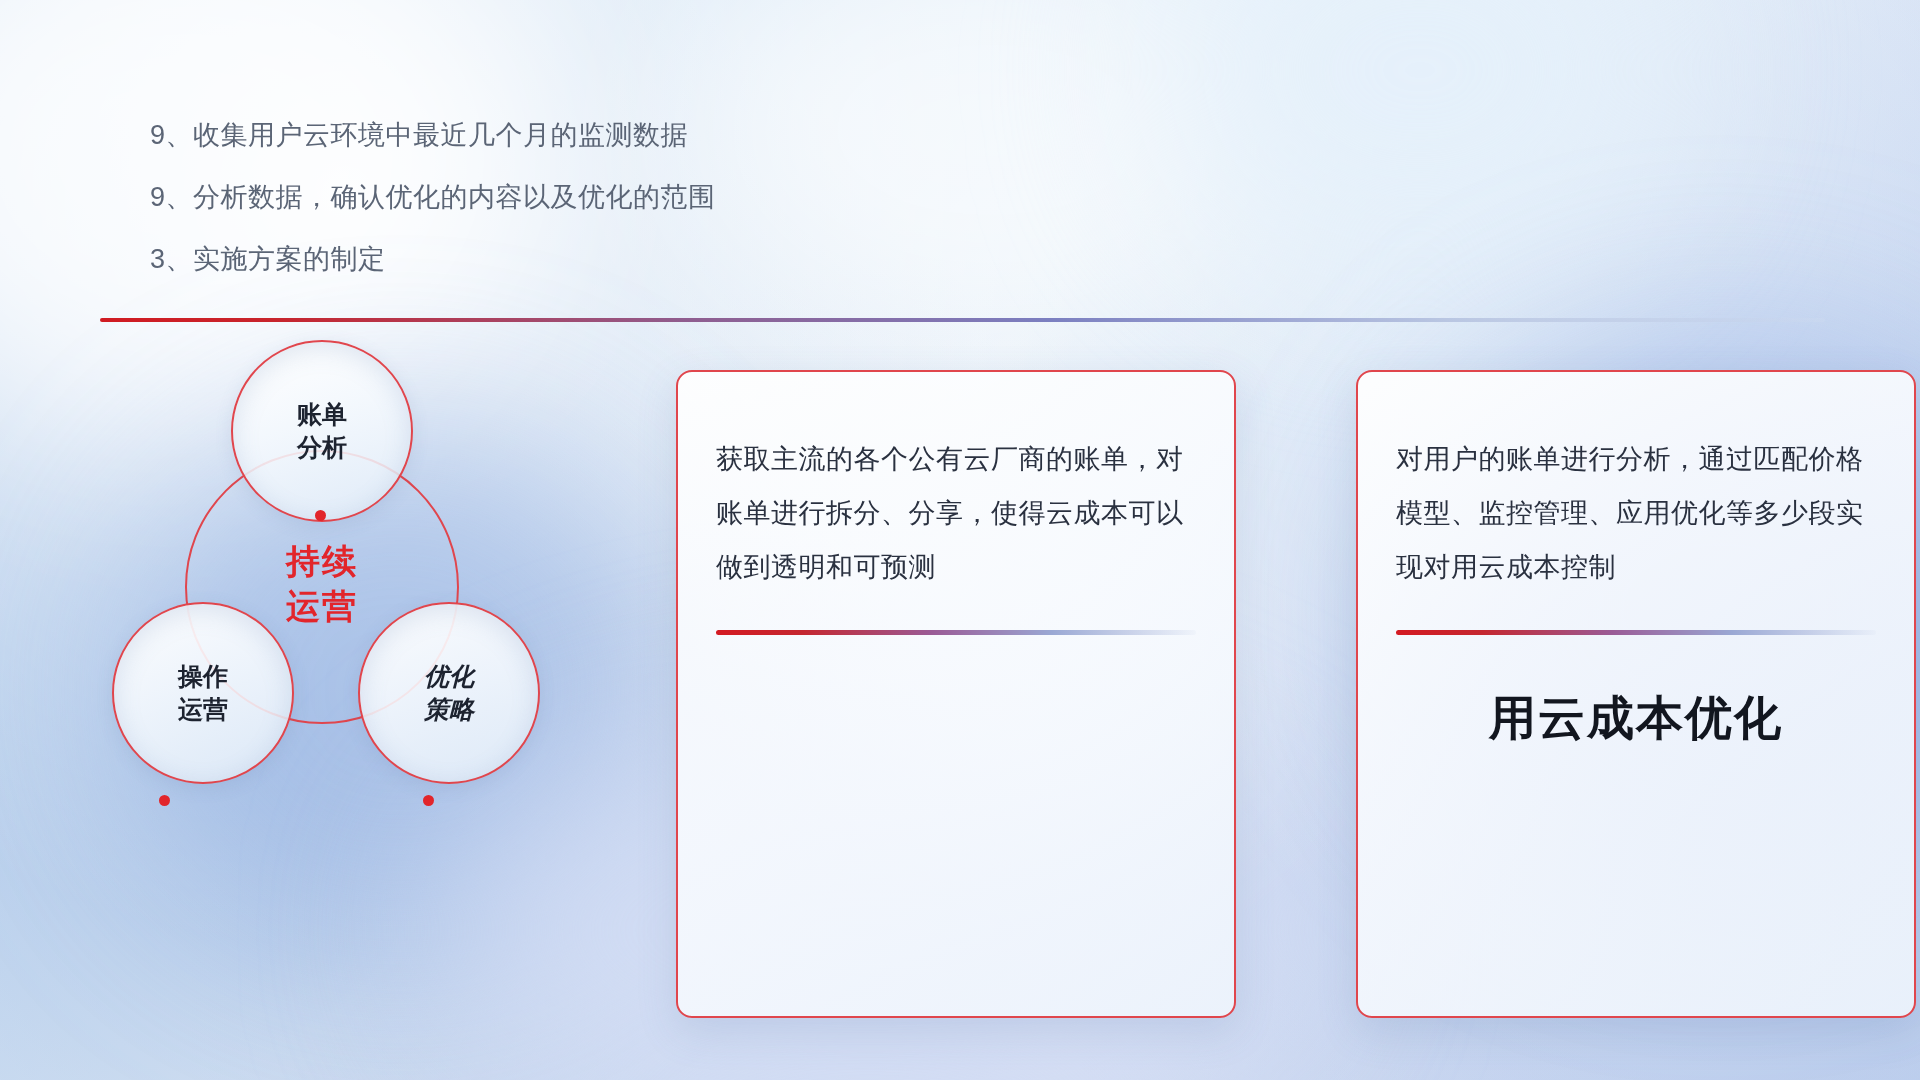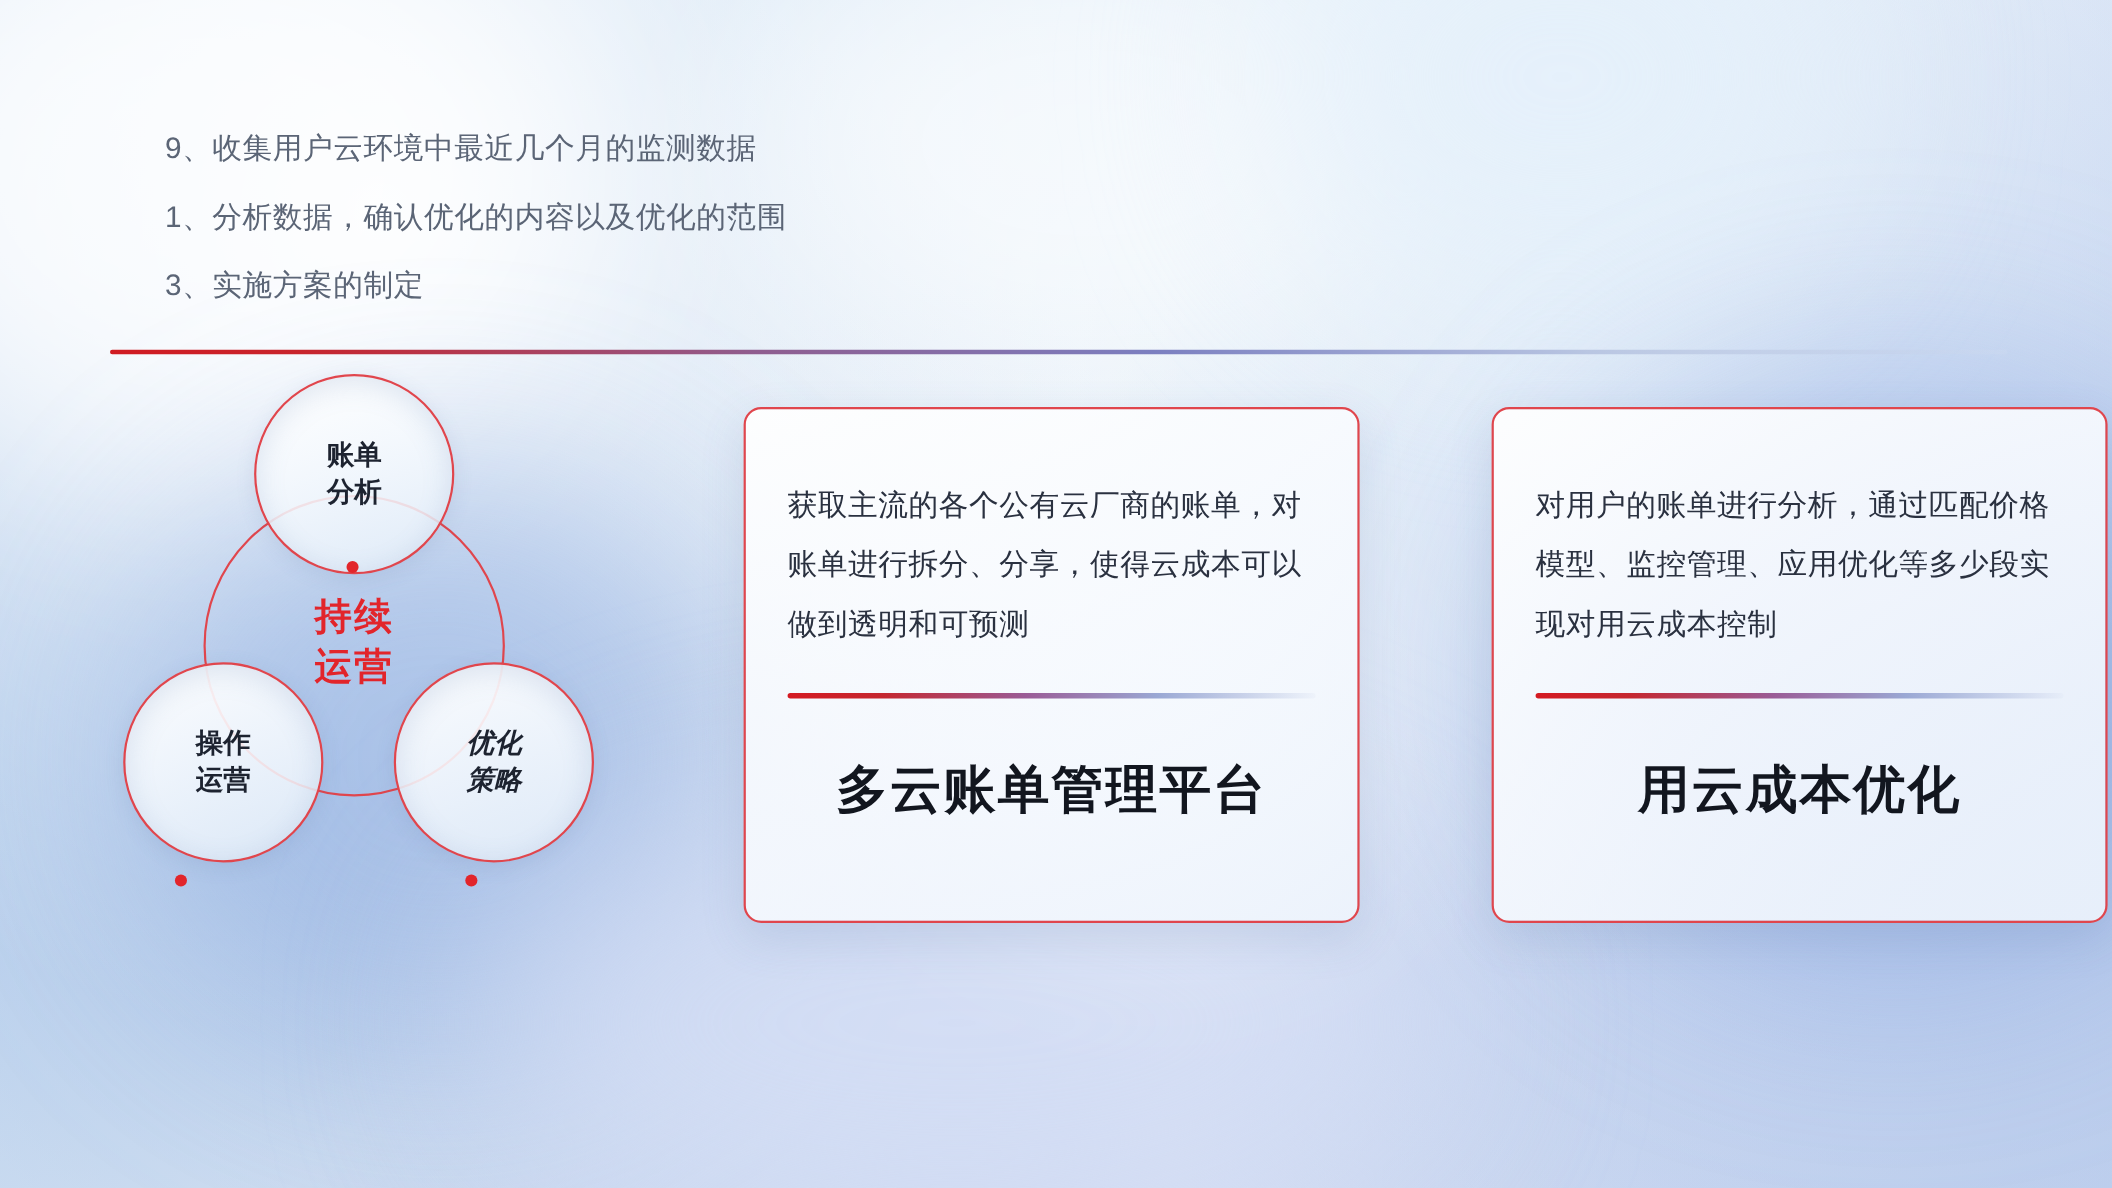--- a/index.html
+++ b/index.html
@@ -116,21 +116,21 @@
   }
   .dot.d1 { left: 215px; top: 170px; }
   .dot.d2 { left: 59px;  top: 455px; }
   .dot.d3 { left: 323px; top: 455px; }
 
   
   .card {
     position: absolute;
     top: 370px;
     width: 560px;
-    height: 469px;
+    height: 648px;
     border: 2px solid #e0464d;
     border-radius: 16px;
     background: linear-gradient(150deg, rgba(255,255,255,0.92) 0%, rgba(250,252,255,0.88) 40%, rgba(240,246,253,0.86) 100%);
     box-shadow: 0 14px 40px rgba(80,110,160,0.16);
     box-sizing: border-box;
     padding: 60px 38px 0 38px;
   }
   .card.c1 { left: 676px; }
   .card.c2 { left: 1340px; margin-left: 16px; }
 
@@ -163,21 +163,21 @@
   <div class="blob b1"></div>
   <div class="blob b3"></div>
   <div class="blob b6"></div>
   <div class="blob b2"></div>
   <div class="blob b4"></div>
   <div class="blob b5"></div>
   <div class="blob b7"></div>
 
   <div class="bullets left">
     <div class="line">9、收集用户云环境中最近几个月的监测数据</div>
-    <div class="line">1、分析数据，确认优化的内容以及优化的范围</div>
+    <div class="line">9、分析数据，确认优化的内容以及优化的范围</div>
     <div class="line">3、实施方案的制定</div>
   </div>
 
 
   <div class="divider"></div>
 
   <div class="venn">
 
     <div class="circle big c-big">
       <div>
@@ -208,21 +208,20 @@
     </div>
 
     <div class="dot d1"></div>
     <div class="dot d2"></div>
     <div class="dot d3"></div>
   </div>
 
   <div class="card c1">
     <div class="card-body">获取主流的各个公有云厂商的账单，对账单进行拆分、分享，使得云成本可以做到透明和可预测</div>
     <div class="card-rule"></div>
-    <div class="card-title">多云账单管理平台</div>
   </div>
 
   <div class="card c2">
     <div class="card-body">对用户的账单进行分析，通过匹配价格模型、监控管理、应用优化等多少段实现对用云成本控制</div>
     <div class="card-rule"></div>
     <div class="card-title">用云成本优化</div>
   </div>
 
 </div>
 

